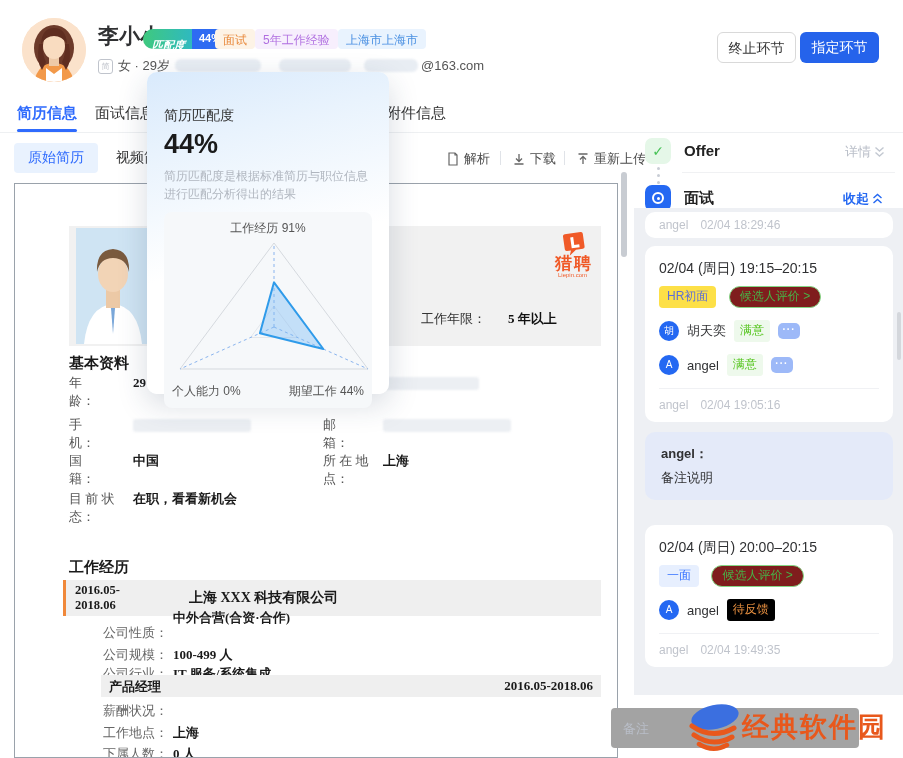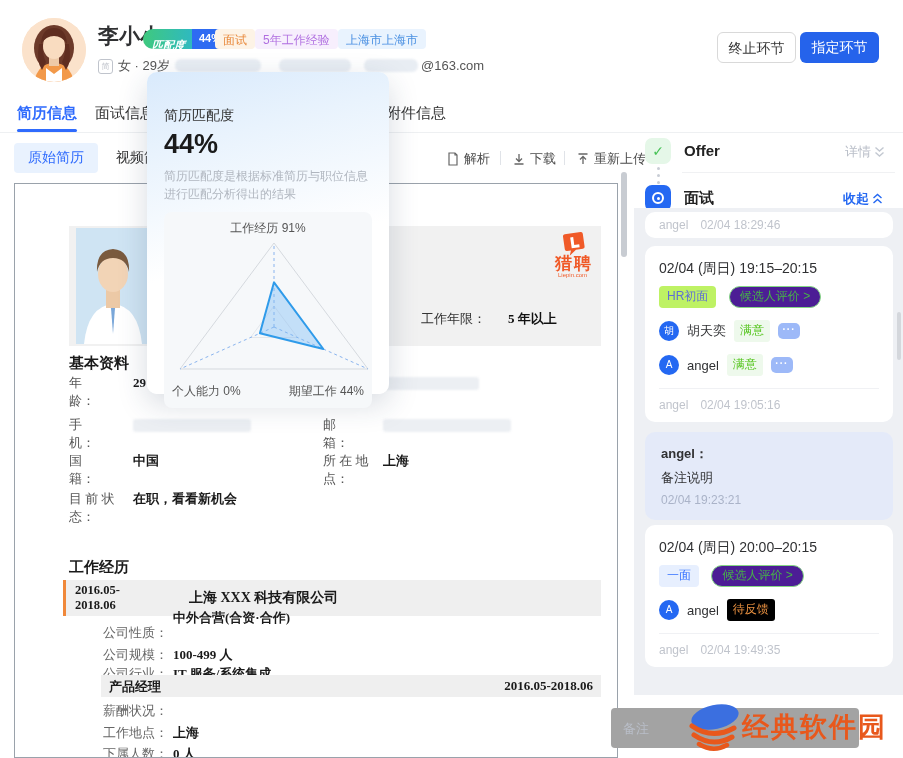--- a/index.html
+++ b/index.html
@@ -82,23 +82,23 @@
   .stage-label { position:absolute; left:684px; font-size:15px; font-weight:bold; color:#222; }
   .stage-act { position:absolute; display:flex; align-items:center; gap:3px; font-size:13px; cursor:pointer; }
   .dots3 { left:656.5px; top:167px; display:flex; flex-direction:column; gap:4px; }
   .dots3 i { width:3px; height:3px; border-radius:50%; background:#c8cdd5; }
   .stage-div { left:682px; top:172px; width:213px; height:1px; background:#f0f1f3; }
   .side-gray { left:634px; top:208px; width:269px; height:487px; background:#eef0f4; }
   .scard { position:absolute; left:11px; width:248px; background:#fff; border-radius:10px; }
   .log-row { display:flex; gap:12px; font-size:12px; color:#c0c4cc; }
   .sc-date { font-size:14px; color:#303133; }
   .pill-stage { display:inline-block; padding:2px 8px 3px; border-radius:4px; font-size:12px; }
-  .st-hr { background:#bef264; color:#5f6fd4; }
+  .st-hr { background:#fde047; color:#5f6fd4; }
   .st-yimian { background:#e7effe; color:#3370ff; }
-  .pill-eval { display:inline-block; margin-left:8px; padding:1px 10px 2px; border-radius:11px; border:1px solid #85d685; color:#47b347; font-size:12px; background:#4c1d95; cursor:pointer; }
+  .pill-eval { display:inline-block; margin-left:8px; padding:1px 10px 2px; border-radius:11px; border:1px solid #85d685; color:#47b347; font-size:12px; background:#7f1d1d; cursor:pointer; }
   .person { display:flex; align-items:center; margin-top:12px; }
   .pavatar { width:20px; height:20px; border-radius:50%; background:#2468f2; color:#fff; font-size:10px; text-align:center; line-height:20px; }
   .pname { margin-left:8px; font-size:13px; color:#303133; }
   .pstatus { margin-left:8px; padding:2px 6px 3px; border-radius:3px; font-size:12px; }
   .st-ok { background:#eef9ec; color:#52c41a; }
   .st-wait { background:#000000; color:#e89040; }
   .bubble { margin-left:8px; width:22px; height:16px; border-radius:5px; background:#9db9f8; color:#fff; font-size:10px; font-weight:bold; text-align:center; line-height:14px; letter-spacing:1px; cursor:pointer; }
   .sc-div { margin-top:12px; border-top:1px solid #f0f1f4; }
   .note-card { background:#e4eaf9 !important; }
   .note-card .na { font-size:13px; color:#303133; font-weight:600; }
@@ -343,21 +343,20 @@
       <div class="sc-div"></div>
       <div class="log-row" style="margin-top:9px;">
         <span>angel</span>
         <span>02/04 19:05:16</span>
       </div>
     </div>
 
     <div class="scard note-card" style="top:224px; padding:13px 16px;">
       <div class="na">angel：</div>
       <div class="nt">备注说明</div>
-      <div class="nd">02/04 19:23:21</div>
     </div>
 
     <div class="scard" style="top:317px; padding:14px 14px 10px;">
       <div class="sc-date">02/04 (周日) 20:00–20:15</div>
       <div style="margin-top:8px;">
         <span class="pill-stage st-yimian">一面</span>
         <span class="pill-eval">候选人评价 &gt;</span>
       </div>
       <div class="person">
         <span class="pavatar">A</span>

